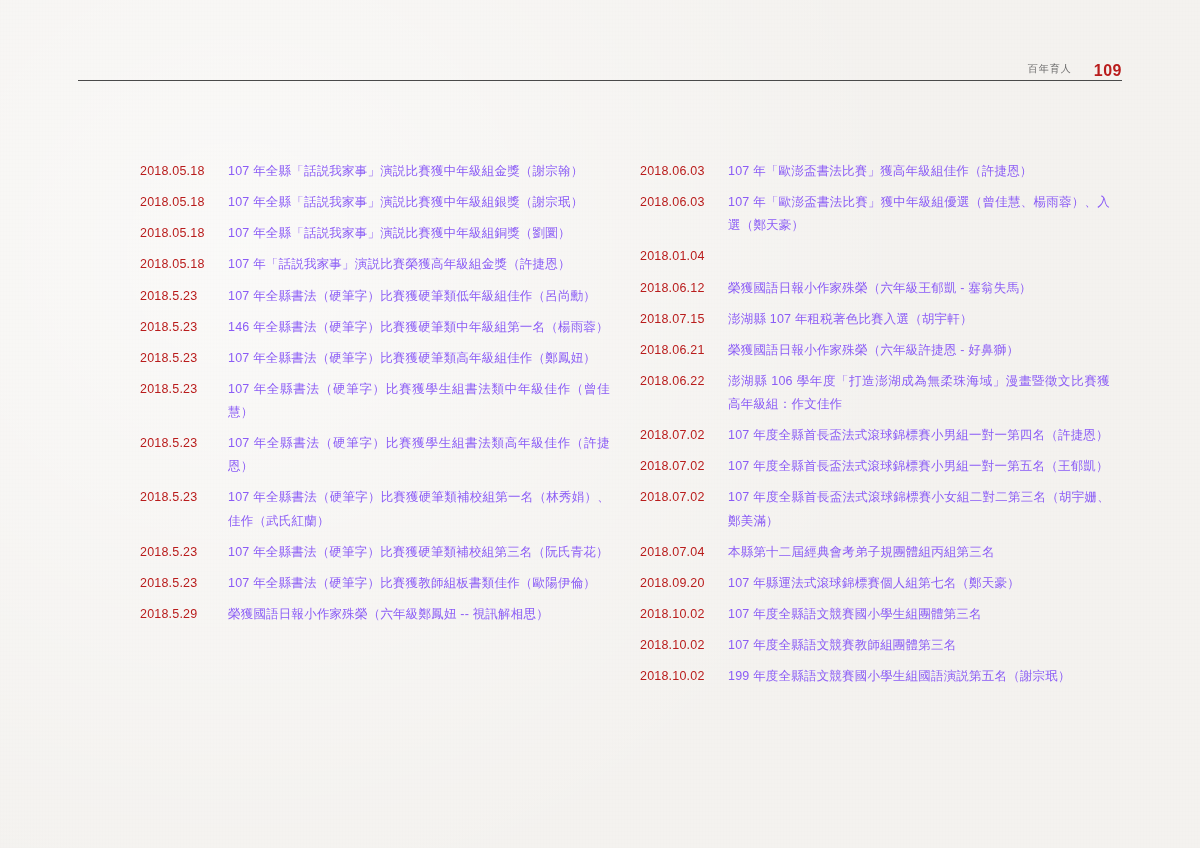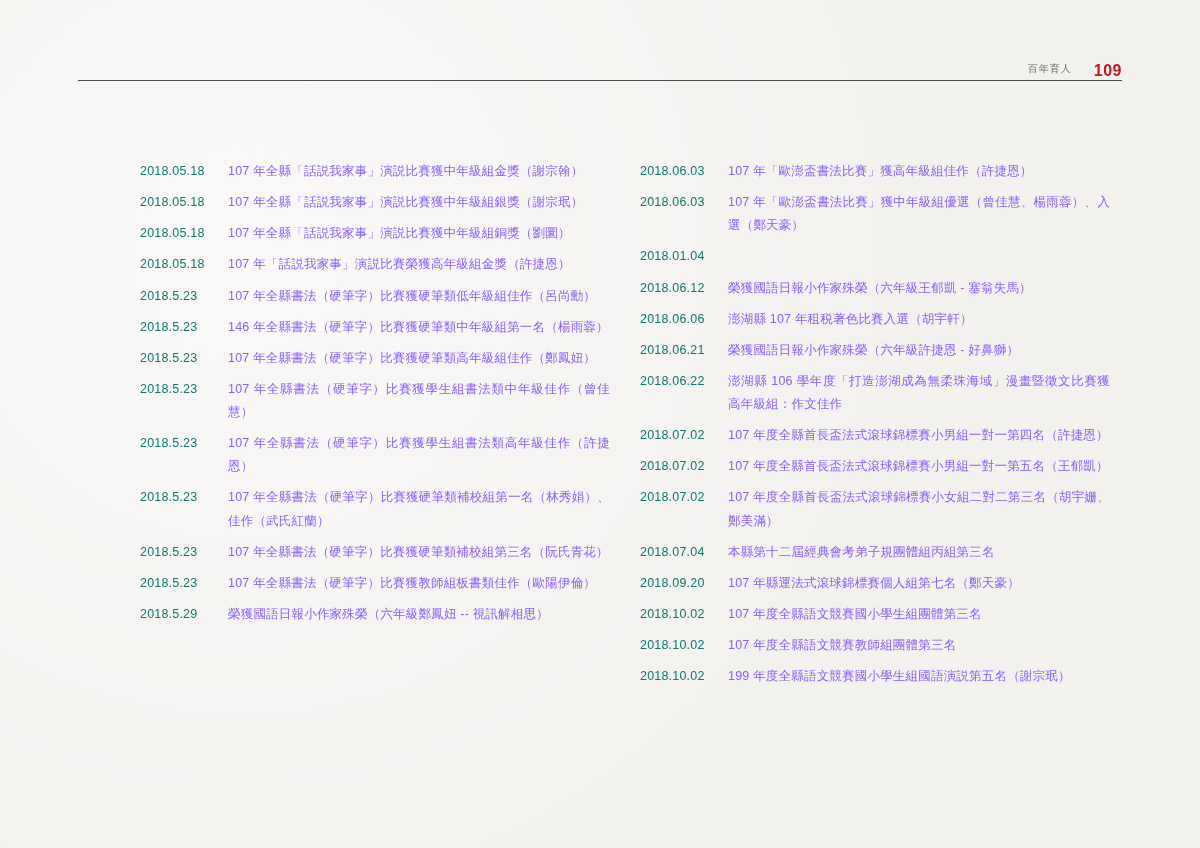--- a/index.html
+++ b/index.html
@@ -70,21 +70,21 @@
   .entry {
     display: flex;
     align-items: flex-start;
     margin-bottom: 8px;
     font-size: 12.5px;
     line-height: 1.85;
   }
   .entry .date {
     width: 88px;
     flex: 0 0 88px;
-    color: #0f766e;
+    color: #b91c1c;
     letter-spacing: 0.2px;
     white-space: nowrap;
   }
   .entry .desc {
     flex: 1;
     color: #8b5cf6;
     text-align: justify;
     text-justify: inter-ideograph;
     letter-spacing: 0.2px;
   }
@@ -168,21 +168,21 @@
           <div class="desc">107 年「歐澎盃書法比賽」獲中年級組優選（曾佳慧、楊雨蓉）、入選（鄭天豪）</div>
         </div>
         <div class="entry">
           <div class="date">2018.01.04</div>
         </div>
         <div class="entry">
           <div class="date">2018.06.12</div>
           <div class="desc">榮獲國語日報小作家殊榮（六年級王郁凱 - 塞翁失馬）</div>
         </div>
         <div class="entry">
-          <div class="date">2018.06.06</div>
+          <div class="date">2018.07.15</div>
           <div class="desc">澎湖縣 107 年租税著色比賽入選（胡宇軒）</div>
         </div>
         <div class="entry">
           <div class="date">2018.06.21</div>
           <div class="desc">榮獲國語日報小作家殊榮（六年級許捷恩 - 好鼻獅）</div>
         </div>
         <div class="entry">
           <div class="date">2018.06.22</div>
           <div class="desc">澎湖縣 106 學年度「打造澎湖成為無柔珠海域」漫畫暨徵文比賽獲高年級組：作文佳作</div>
         </div>

